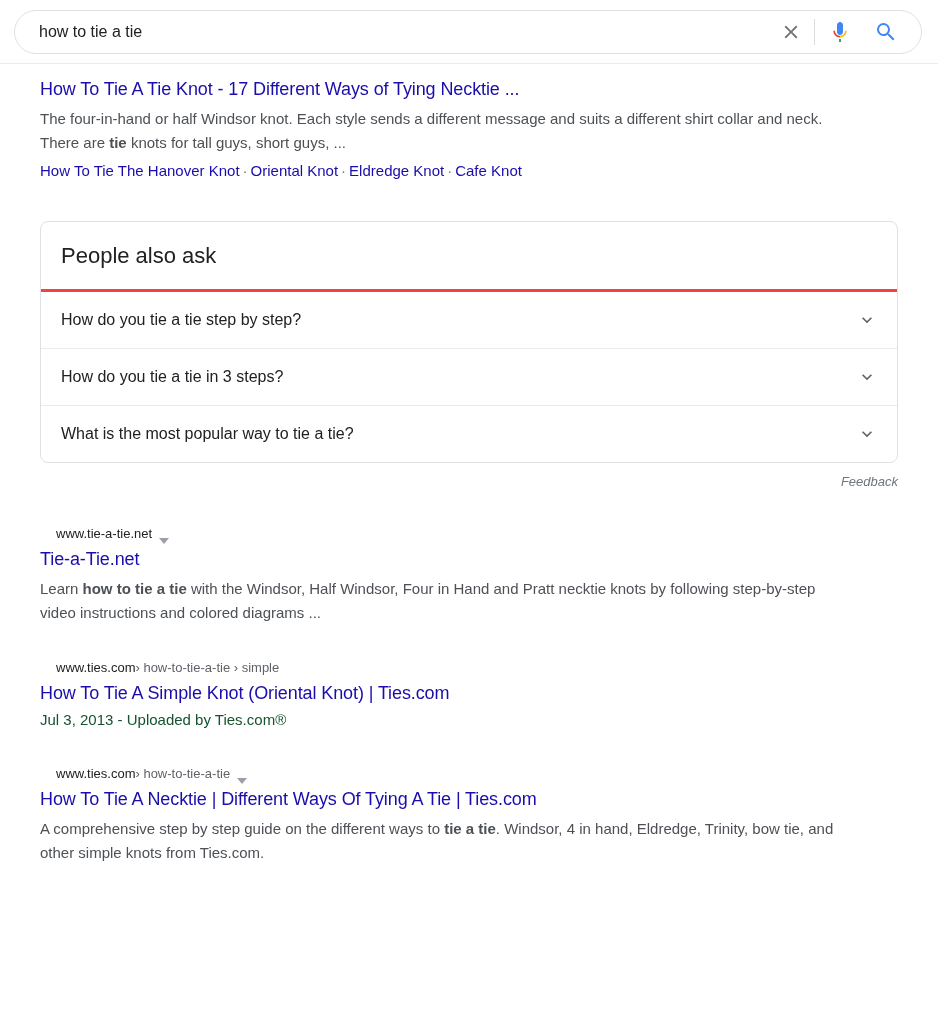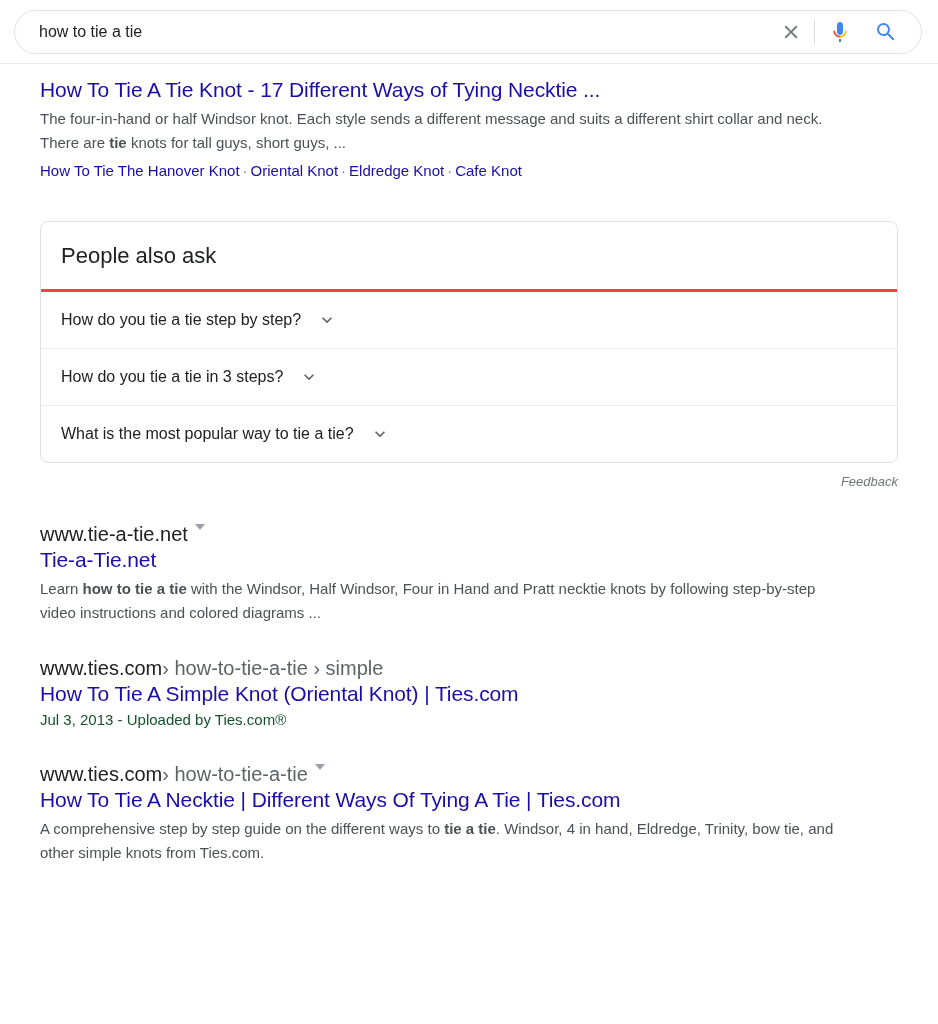--- a/index.html
+++ b/index.html
@@ -82,21 +82,21 @@
     position: relative;
   }
   .result {
     padding: 0 40px;
     margin: 0;
   }
 
   .res-title {
     display: block;
     color: #1a0dab;
-    font-size: 21px;
+    font-size: 18px;
     line-height: 27px;
     text-decoration: none;
     font-weight: 400;
     letter-spacing: -0.1px;
   }
 
   .res-snippet {
     color: #4d5156;
     font-size: 15px;
     line-height: 24px;
@@ -111,26 +111,27 @@
     line-height: 24px;
     color: #70757a;
   }
   .sitelinks a {
     color: #1a0dab;
     text-decoration: none;
   }
   .sitelinks .sep { color: #70757a; padding: 0 3px; }
 
   .res-url {
-    font-size: 20px;
+    font-size: 13px;
     line-height: 20px;
     color: #202124;
     display: flex;
-    align-items: flex-start;
+    align-items: flex-end;
     margin-bottom: 2px;
+    margin-left: 16px;
   }
   .res-url .host { color: #202124; }
   .res-url .path { color: #5f6368; }
   .caret {
     display: inline-block;
     margin-left: 7px;
     width: 0; height: 0;
     border-left: 5px solid transparent;
     border-right: 5px solid transparent;
     border-top: 6px solid #9aa0a6;
@@ -155,21 +156,21 @@
   .paa-head {
     font-size: 22px;
     line-height: 28px;
     color: #202124;
     padding: 20px 20px 19px 20px;
     border-bottom: 3px solid #ef4444;
   }
   .paa-item {
     display: flex;
     align-items: center;
-    justify-content: flex-start;
+    justify-content: space-between;
     padding: 17px 20px 17px 20px;
     border-bottom: 1px solid #ebebeb;
     cursor: pointer;
     min-height: 22px;
   }
   .paa-item:last-child { border-bottom: none; }
   .paa-q {
     font-size: 16px;
     line-height: 22px;
     color: #202124;

